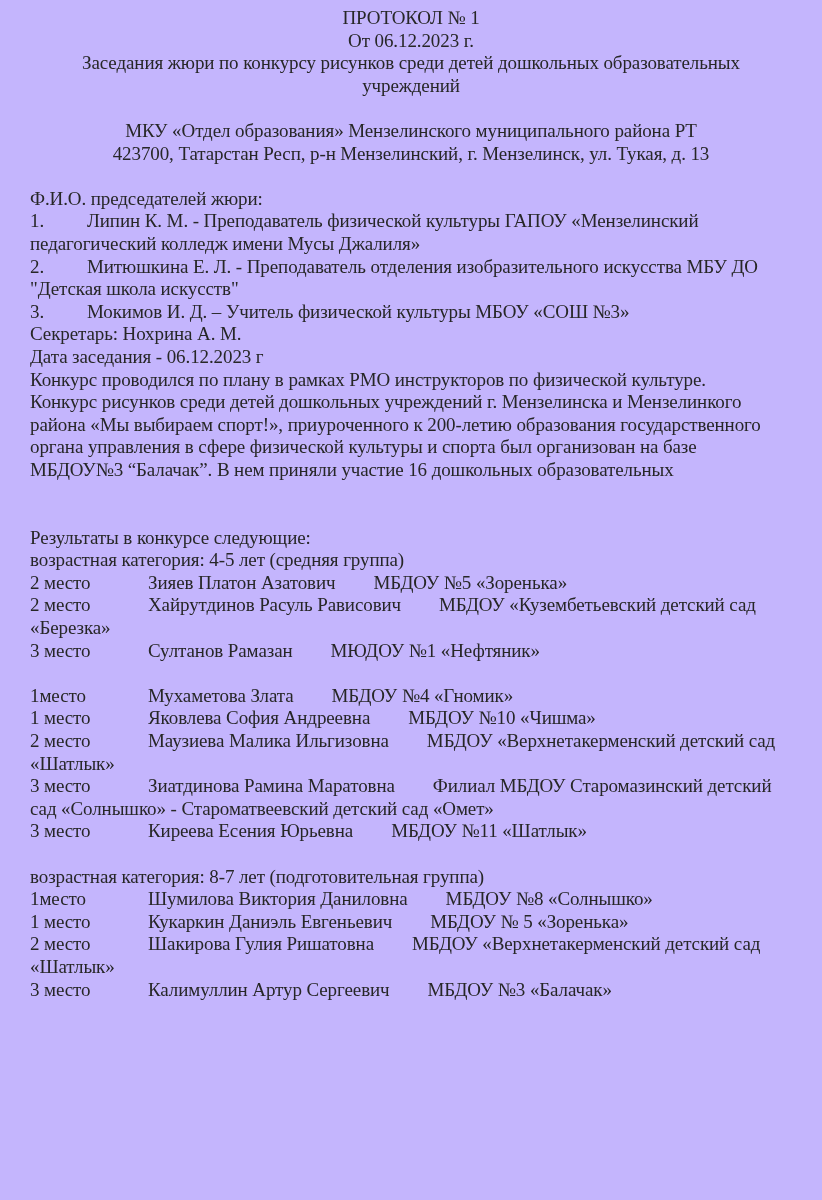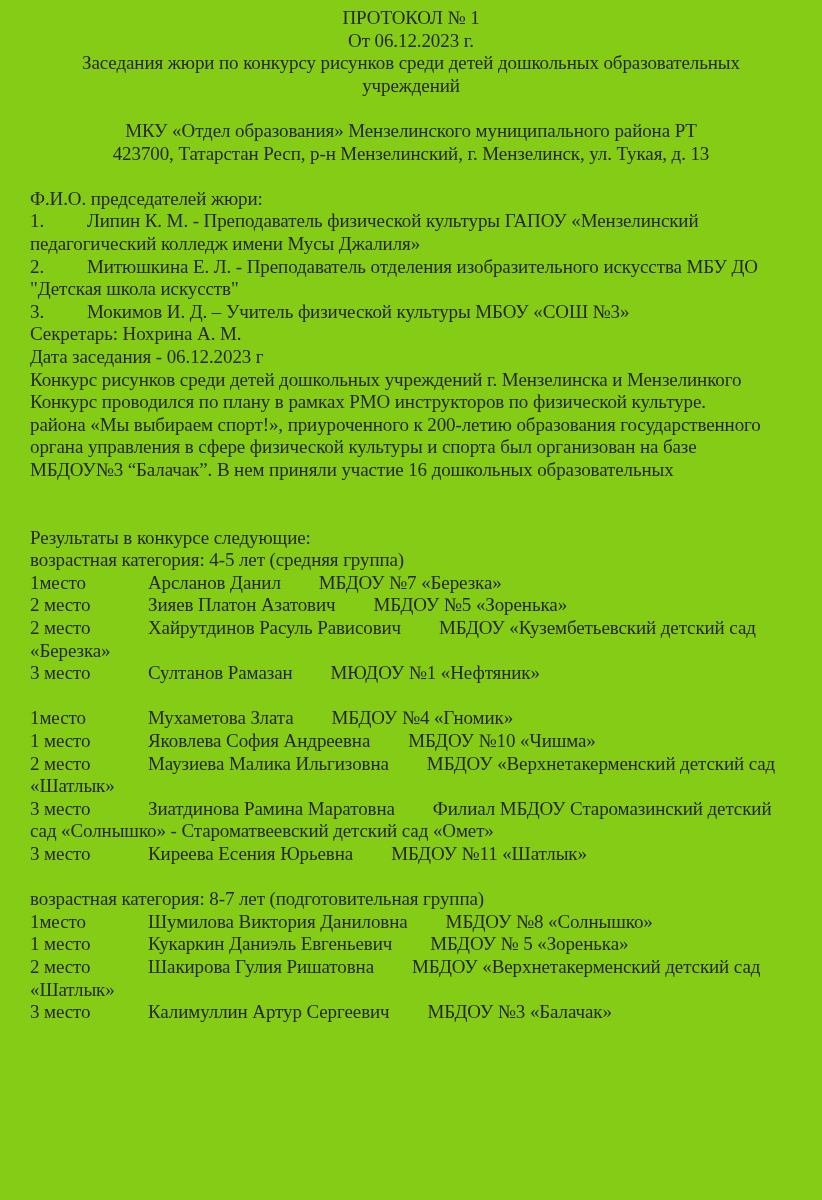--- a/index.html
+++ b/index.html
@@ -6,21 +6,21 @@
     margin: 0;
     padding: 0;
     background: #ffffff;
   }
   .page {
     position: relative;
     width: 822px;
     height: 1200px;
     box-sizing: border-box;
     padding: 7px 30px 0 30px;
-    background: #84cc16;
+    background: #c4b5fd;
     font-family: "Liberation Serif", "DejaVu Serif", serif;
     font-size: 19px;
     line-height: 22.6px;
     letter-spacing: -0.1px;
     color: #272727;
     overflow: hidden;
   }
   .line { min-height: 22.6px; }
   .center { text-align: center; }
   .spacer { height: 22.6px; }
@@ -54,32 +54,31 @@
   <div id="juryBlock">
       <div class="line"><span class="num-col">1.</span><span>Липин К. М. - Преподаватель физической культуры ГАПОУ «Мензелинский</span></div>
       <div class="line">педагогический колледж имени Мусы Джалиля»</div>
       <div class="line"><span class="num-col">2.</span><span>Митюшкина Е. Л. - Преподаватель отделения изобразительного искусства МБУ ДО</span></div>
       <div class="line">"Детская школа искусств"</div>
       <div class="line"><span class="num-col">3.</span><span>Мокимов И. Д. – Учитель физической культуры МБОУ «СОШ №3»</span></div>
     </div>
   <div class="line">Секретарь: Нохрина А. М.</div>
   <div class="line">Дата заседания - 06.12.2023 г</div>
   <div id="introBlock">
+      <div class="line">Конкурс проводился по плану в рамках РМО инструкторов по физической культуре.</div>
       <div class="line">Конкурс рисунков среди детей дошкольных учреждений г. Мензелинска и Мензелинкого</div>
-      <div class="line">Конкурс проводился по плану в рамках РМО инструкторов по физической культуре.</div>
       <div class="line">района «Мы выбираем спорт!», приуроченного к 200-летию образования государственного</div>
       <div class="line">органа управления в сфере физической культуры и спорта был организован на базе</div>
       <div class="line">МБДОУ№3 “Балачак”. В нем приняли участие 16 дошкольных образовательных</div>
     </div>
   <div class="spacer"></div>
   <div class="spacer"></div>
   <div class="line">Результаты в конкурсе следующие:</div>
   <div id="resultsBlock">
       <div class="line">возрастная категория: 4-5 лет (средняя группа)</div>
-      <div class="line"><span class="place-col">1место</span><span class="entry-name">Арсланов Данил</span><span>МБДОУ №7 «Березка»</span></div>
       <div class="line"><span class="place-col">2 место</span><span class="entry-name">Зияев Платон Азатович</span><span>МБДОУ №5 «Зоренька»</span></div>
       <div class="line"><span class="place-col">2 место</span><span class="entry-name">Хайрутдинов Расуль Рависович</span><span>МБДОУ «Кузембетьевский детский сад «Березка»</span></div>
       <div class="line"><span class="place-col">3 место</span><span class="entry-name">Султанов Рамазан</span><span>МЮДОУ №1 «Нефтяник»</span></div>
       <div class="spacer"></div>
       <div class="line"><span class="place-col">1место</span><span class="entry-name">Мухаметова Злата</span><span>МБДОУ №4 «Гномик»</span></div>
       <div class="line"><span class="place-col">1 место</span><span class="entry-name">Яковлева София Андреевна</span><span>МБДОУ №10 «Чишма»</span></div>
       <div class="line"><span class="place-col">2 место</span><span class="entry-name">Маузиева Малика Ильгизовна</span><span>МБДОУ «Верхнетакерменский детский сад «Шатлык»</span></div>
       <div class="line"><span class="place-col">3 место</span><span class="entry-name">Зиатдинова Рамина Маратовна</span><span>Филиал МБДОУ Старомазинский детский сад «Солнышко» - Староматвеевский детский сад «Омет»</span></div>
       <div class="line"><span class="place-col">3 место</span><span class="entry-name">Киреева Есения Юрьевна</span><span>МБДОУ №11 «Шатлык»</span></div>
       <div class="spacer"></div>

